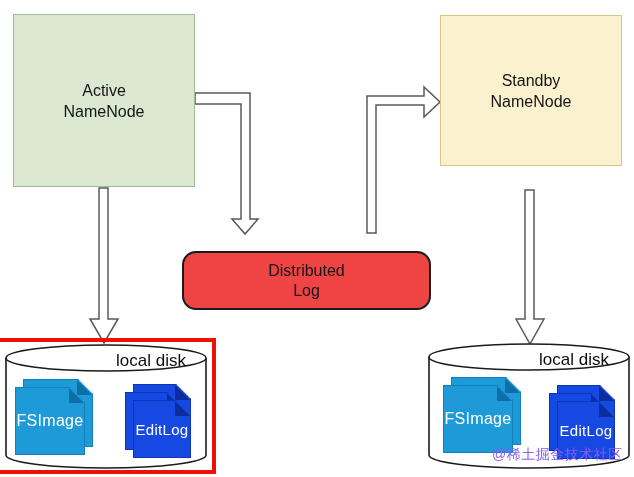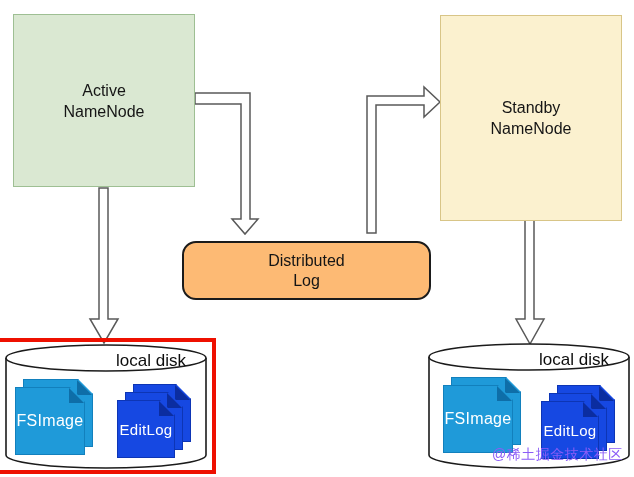--- a/index.html
+++ b/index.html
@@ -6,22 +6,22 @@
   .canvas {
     position:relative; width:634px; height:477px; background:#ffffff;
     font-family:"Liberation Sans", sans-serif; color:#111111; overflow:hidden;
   }
   .layer { position:absolute; left:0; top:0; width:634px; height:477px; }
 
   .node-label { white-space:pre-line; text-align:center; font-size:16px; line-height:21px; color:#151515; }
 
   .box { position:absolute; display:flex; align-items:center; justify-content:center; box-sizing:border-box; }
   .active-box   { left:13px; top:14px; width:182px; height:173px; background:#dae8d2; border:1px solid #9ebf93; }
-  .standby-box  { left:440px; top:15px; width:182px; height:206px; background:#fbf1cf; border:1px solid #d8c587; }
-  .distlog-box  { left:182px; top:241px; width:249px; height:59px; background:#fdba74; border:2px solid #1b1b1b; border-radius:14px; }
+  .standby-box  { left:440px; top:15px; width:182px; height:151px; background:#fbf1cf; border:1px solid #d8c587; }
+  .distlog-box  { left:182px; top:251px; width:249px; height:59px; background:#ef4444; border:2px solid #1b1b1b; border-radius:14px; }
   .distlog-box .node-label { line-height:20px; }
 
   .disk-label { position:absolute; width:160px; text-align:right; font-size:17px; color:#0d0d0d; }
   .disk-label.left  { left:26px;  top:351px; }
   .disk-label.right { left:449px; top:350px; }
 
   
   .stack { position:absolute; }
   .page  { position:absolute; box-sizing:border-box;
            clip-path:polygon(0 0, calc(100% - 15px) 0, 100% 15px, 100% 100%, 0 100%); }
@@ -32,21 +32,21 @@
   .fs-page  { width:70px; height:68px; background:#1f9ad9; border:1px solid #1280bd; }
   .fs-page .fold { background:#0e6ea8; }
   .fs-back  { top:0; left:8px; }
   .fs-front { top:8px; left:0; }
 
   .el-stack { width:74px; height:74px; }
   .el-page  { width:58px; height:58px; background:#1648e2; border:1px solid #0d35b5; }
   .el-page .fold { background:#0b2da0; }
   .el-b2    { top:0;  left:16px; }
   .el-b1    { top:8px;  left:8px; }
-  .el-front { top:16px; left:0;padding-left:36px; }
+  .el-front { top:16px; left:16px;padding-left:36px; }
 
   .doc-label { position:absolute; left:0; width:100%; height:100%; display:flex;
                align-items:center; justify-content:center; color:#ffffff;
                font-size:15px; font-weight:500; letter-spacing:0.3px; }
   .fs-front .doc-label { font-size:16px; }
 
   .stack-fsimage-left  { left:15px;  top:379px; }
   .stack-editlog-left  { left:117px; top:384px; }
   .stack-fsimage-right { left:443px; top:377px; }
   .stack-editlog-right { left:541px; top:385px; }

